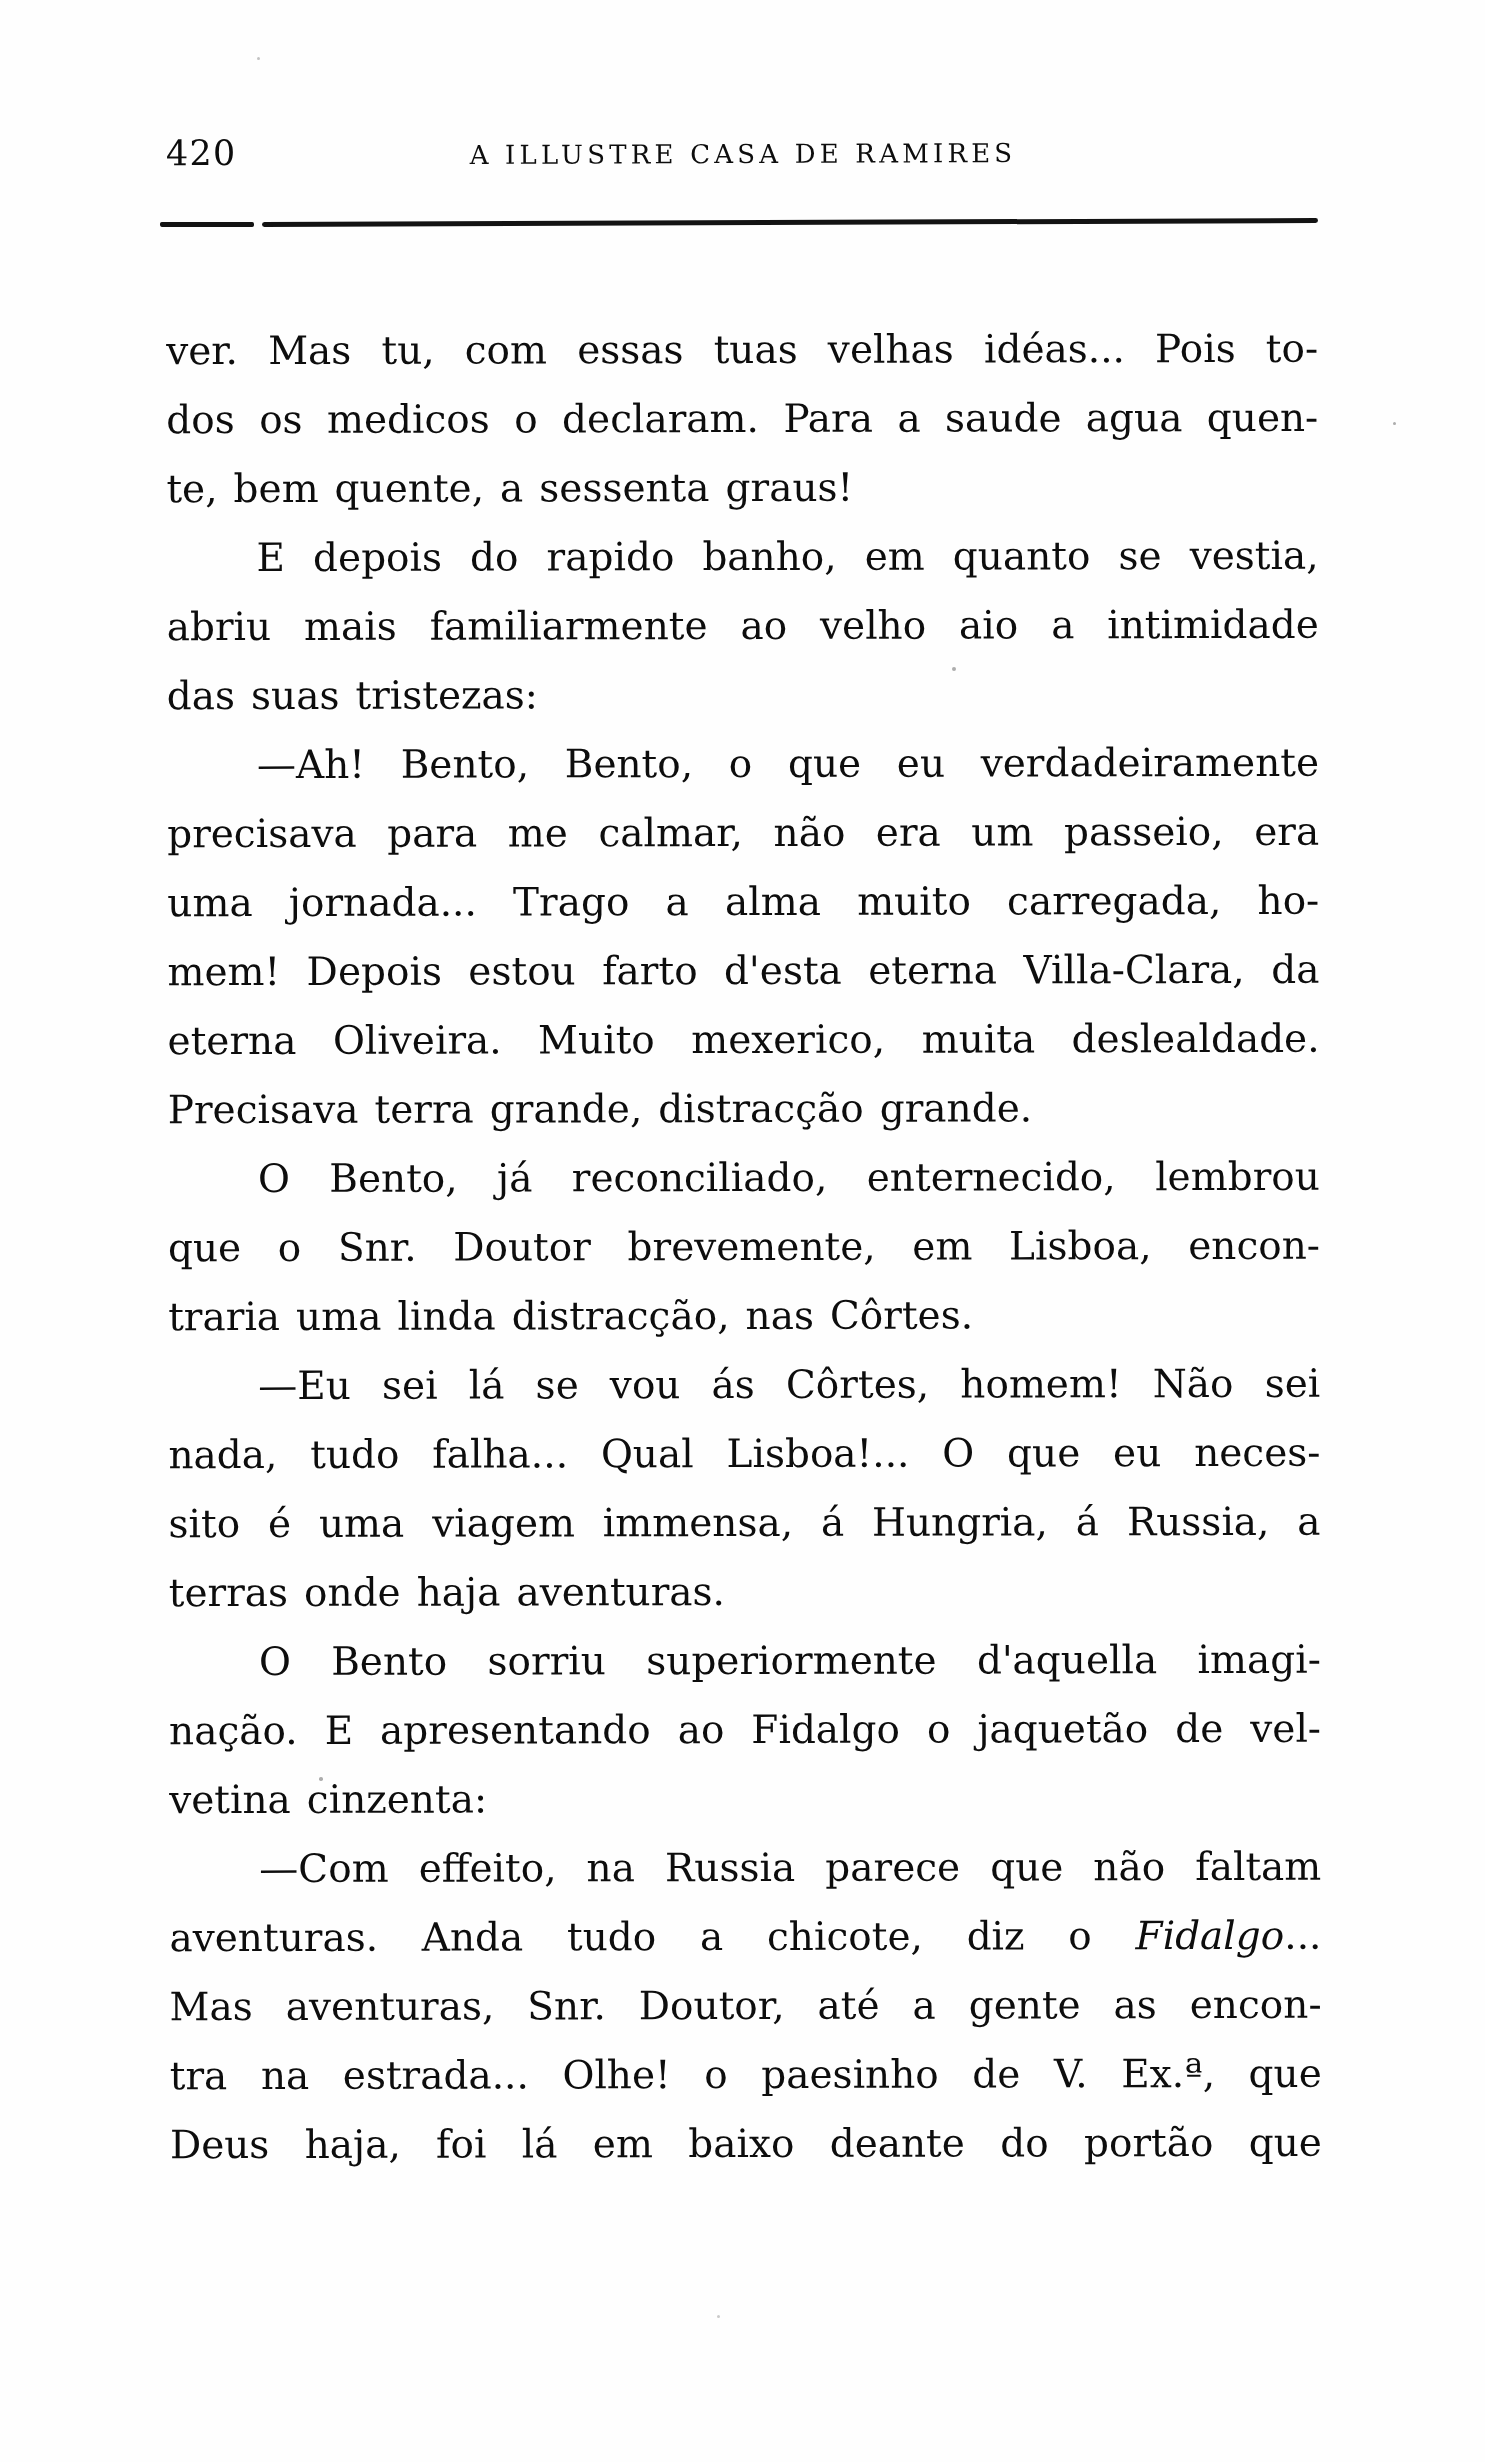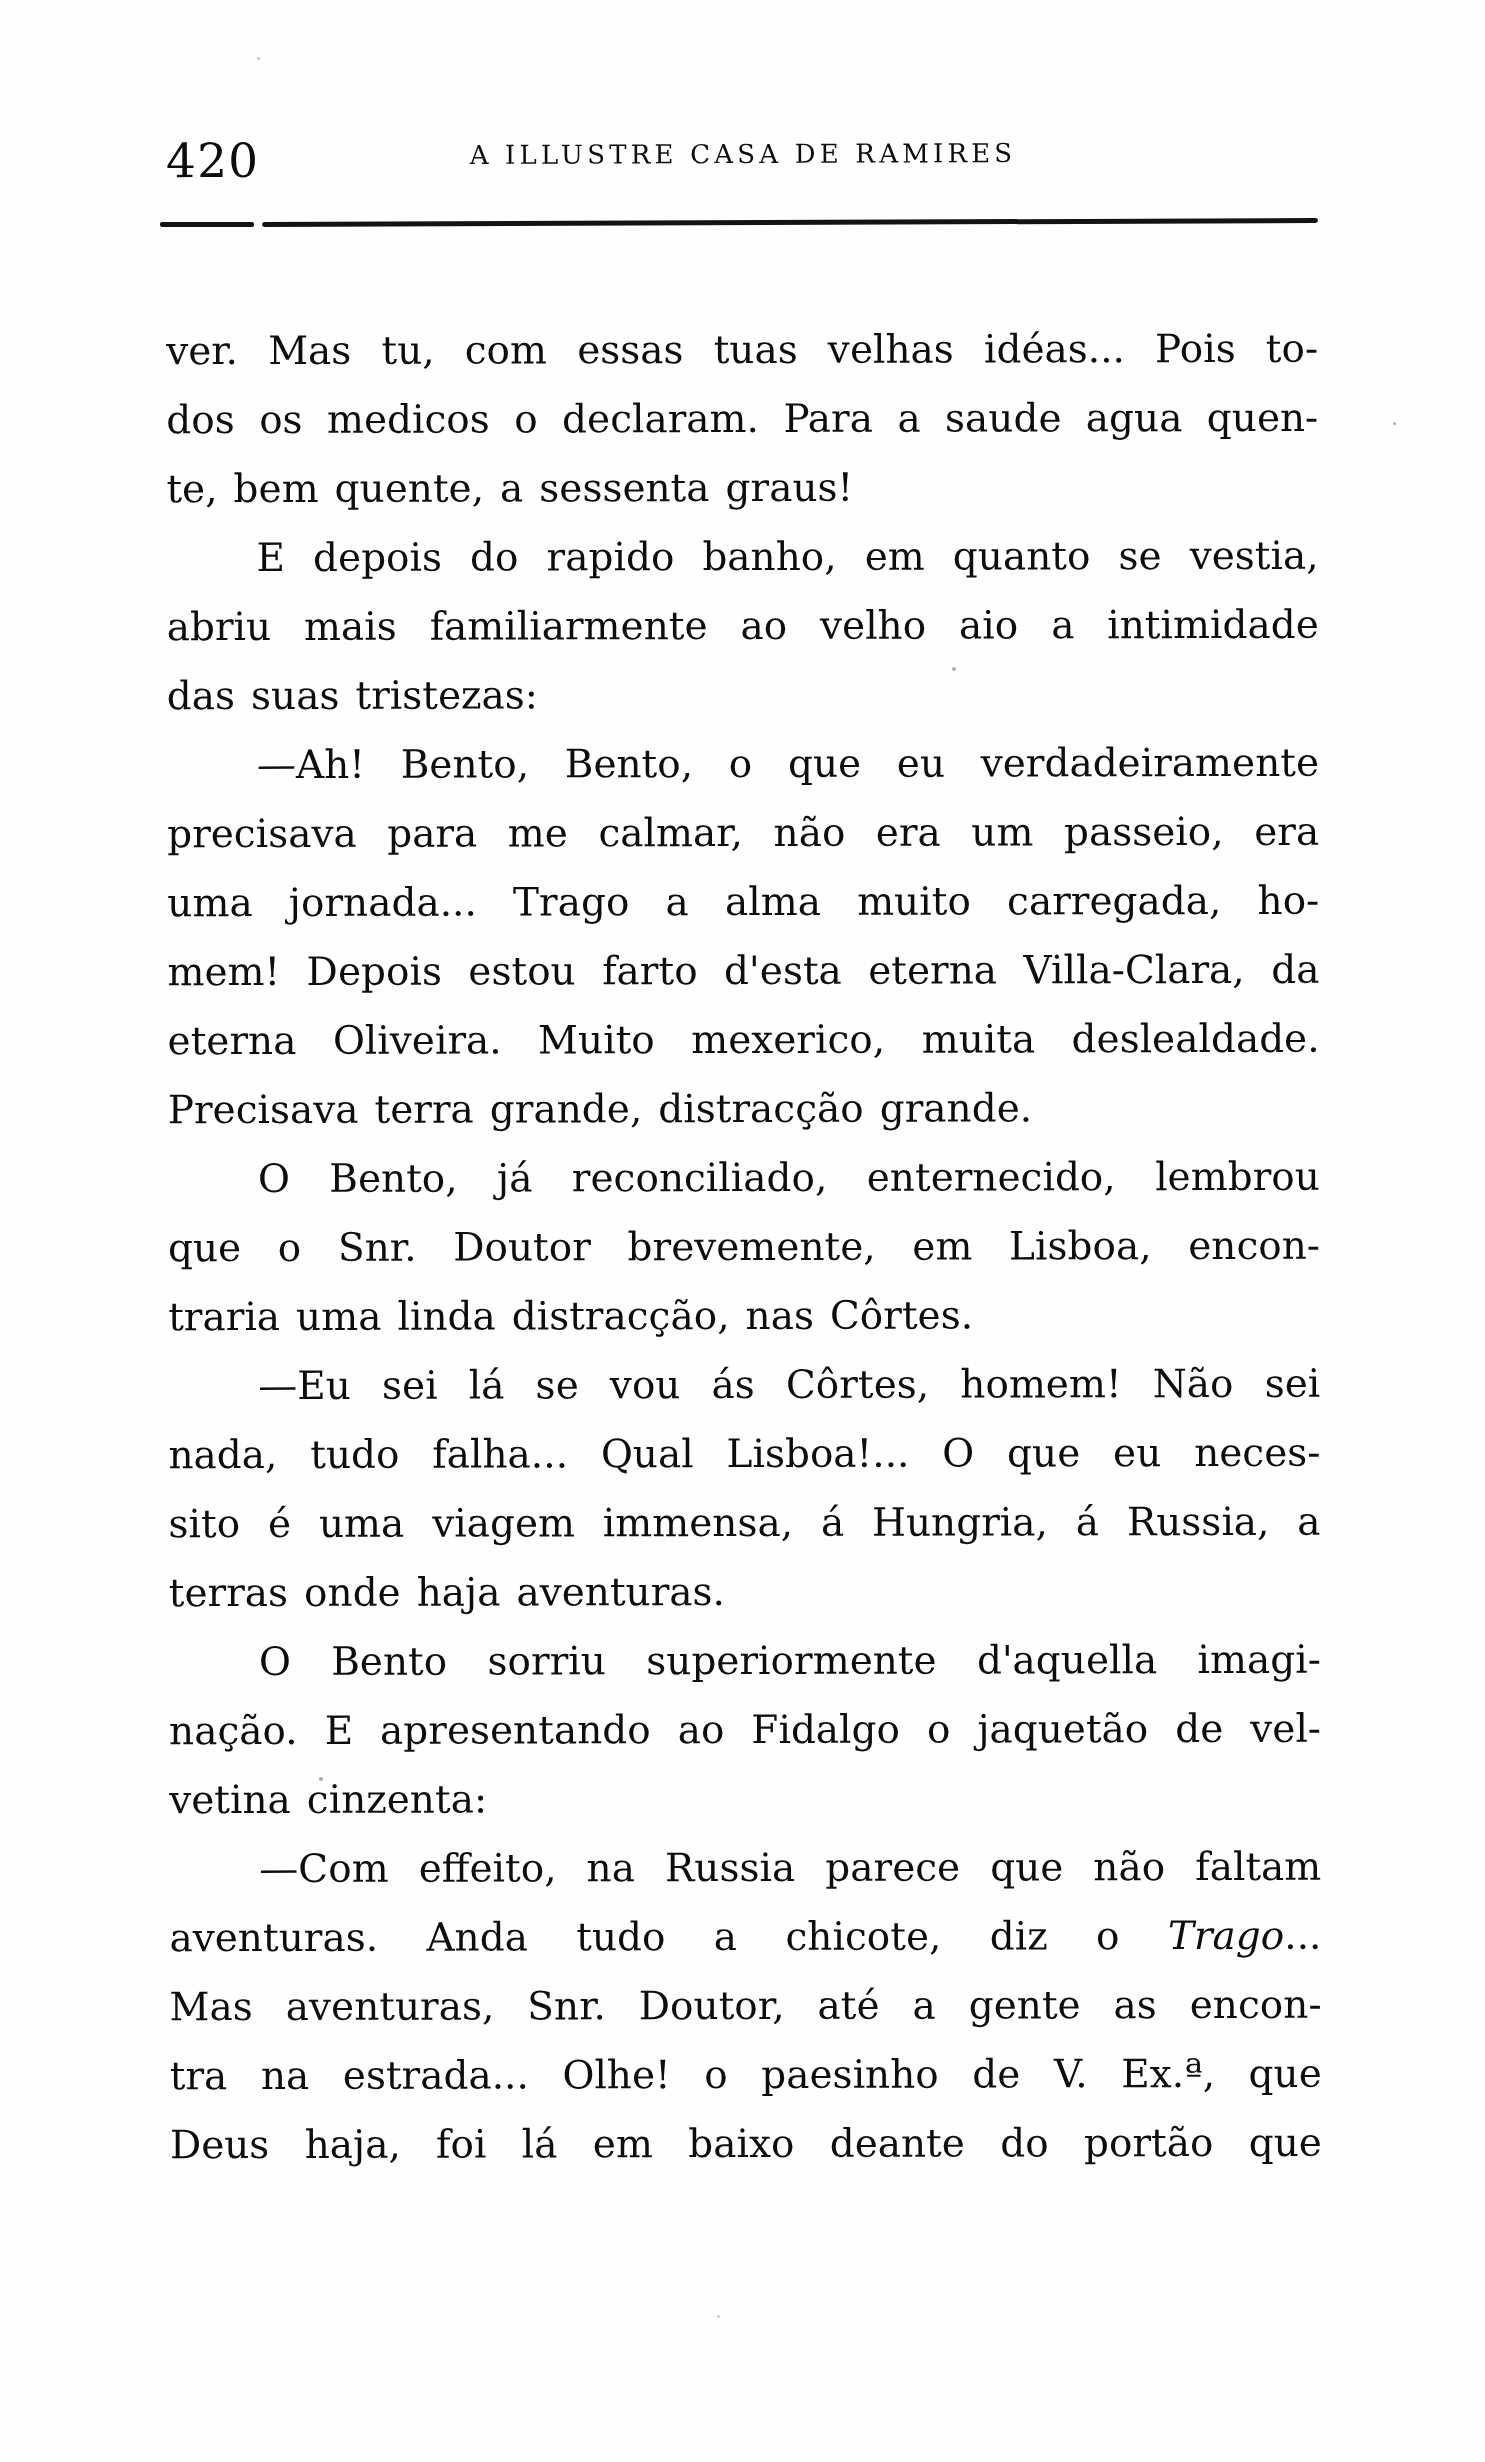--- a/index.html
+++ b/index.html
@@ -18,21 +18,21 @@
     width: 1486px;
     height: 2462px;
     background: #fefefe;
   }
 
   
   #folio {
     position: absolute;
     left: 166px;
     top: 133px;
-    font-size: 47px;
+    font-size: 35px;
     letter-spacing: 1.2px;
     transform: rotate(-0.3deg);
   }
   #running-title {
     position: absolute;
     left: 0;
     top: 139px;
     width: 1486px;
     text-align: center;
     font-size: 26px;
@@ -116,21 +116,21 @@
     <div class="line">que o Snr. Doutor brevemente, em Lisboa, encon-</div>
     <div class="line pend">traria uma linda distracção, nas Côrtes.</div>
     <div class="line indent">—Eu sei lá se vou ás Côrtes, homem! Não sei</div>
     <div class="line">nada, tudo falha... Qual Lisboa!... O que eu neces-</div>
     <div class="line">sito é uma viagem immensa, á Hungria, á Russia, a</div>
     <div class="line pend">terras onde haja aventuras.</div>
     <div class="line indent">O Bento sorriu superiormente d'aquella imagi-</div>
     <div class="line">nação. E apresentando ao Fidalgo o jaquetão de vel-</div>
     <div class="line pend">vetina cinzenta:</div>
     <div class="line indent">—Com effeito, na Russia parece que não faltam</div>
-    <div class="line"><span>aventuras. Anda tudo a chicote, diz o </span><span class="it">Trago</span><span>...</span></div>
+    <div class="line"><span>aventuras. Anda tudo a chicote, diz o </span><span class="it">Fidalgo</span><span>...</span></div>
     <div class="line">Mas aventuras, Snr. Doutor, até a gente as encon-</div>
     <div class="line">tra na estrada... Olhe! o paesinho de V. Ex.ª, que</div>
     <div class="line">Deus haja, foi lá em baixo deante do portão que</div>
   </div>
 
   <div class="speck s1"></div>
   <div class="speck s2"></div>
   <div class="speck s3"></div>
   <div class="speck s4"></div>
   <div class="speck s5"></div>

